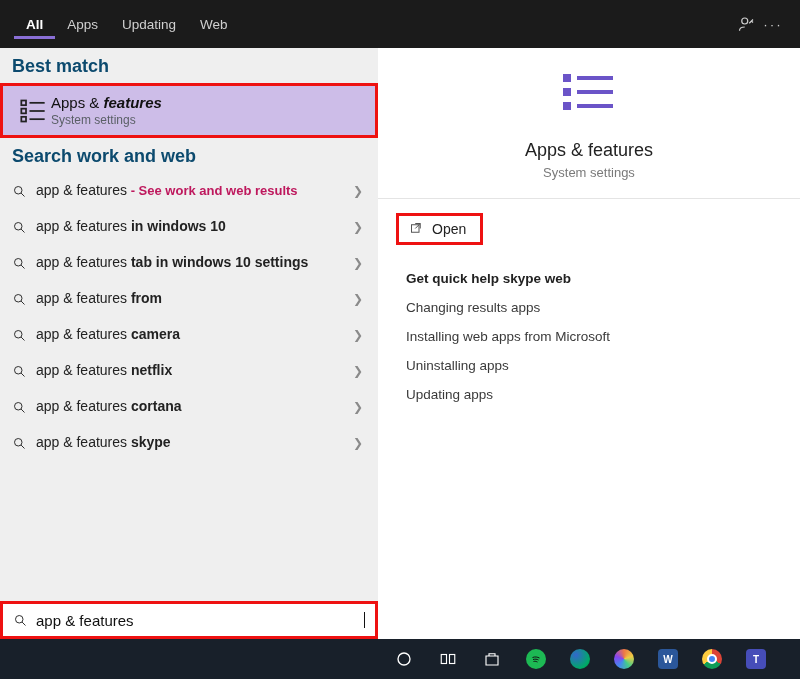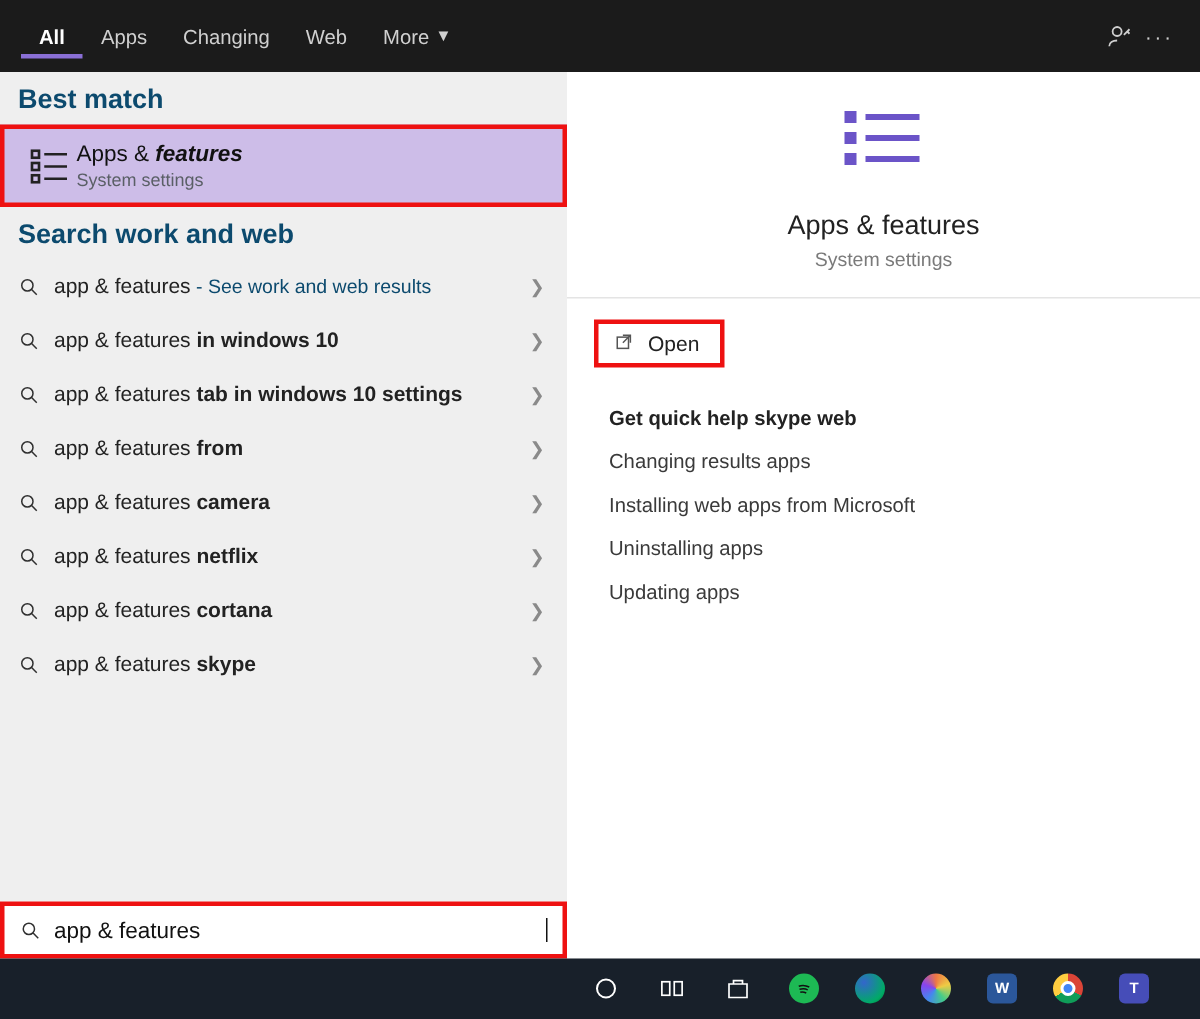--- a/index.html
+++ b/index.html
@@ -22,21 +22,21 @@
 
   .best-match { background: #cdbde8; display: flex; align-items: center; padding: 8px 12px; border: 3px solid #e11; }
   .best-match .icon-box { width: 36px; display: flex; justify-content: center; }
   .best-match .title { font-size: 15px; color: #111; font-weight: 400; }
   .best-match .title b { font-weight: 700; font-style: italic; }
   .best-match .sub { font-size: 12px; color: #5a5f66; margin-top: 2px; }
 
   .result { display: flex; align-items: center; padding: 6px 10px 6px 12px; min-height: 36px; }
   .result .mag { width: 24px; color: #303030; }
   .result .txt { flex: 1; font-size: 14px; color: #222; line-height: 1.25; }
-  .result .txt .light { color: #0c4a6e; font-size: 13px; }
+  .result .txt .light { color: #be185d; font-size: 13px; font-weight: bold; }
   .result .chev-r { width: 20px; color: #8a8a8a; font-size: 12px; text-align: center; }
   .left-spacer { flex: 1; }
 
   .searchbox-wrap { padding: 0; background: #eeeeee; }
   .searchbox { height: 38px; background: #fff; border: 3px solid #e11; display: flex; align-items: center; padding: 0 10px; }
   .searchbox input { border: none; outline: none; font-size: 15px; flex: 1; color: #111; font-family: inherit; }
   .searchbox .mag { color: #303030; margin-right: 8px; }
   .caret { display:inline-block; width:1px; height:16px; background:#111; }
 
   .hero { padding: 22px 0 18px 0; display: flex; flex-direction: column; align-items: center; border-bottom: 1px solid #e4e4e4; }
@@ -63,29 +63,25 @@
 <div class="root">
 
   <div class="tabbar">
     <div class="tab active">
         <span>All</span>
       </div>
     <div class="tab">
         <span>Apps</span>
       </div>
     <div class="tab">
-        <span>Changing</span>
+        <span>Updating</span>
       </div>
     <div class="tab">
         <span>Web</span>
       </div>
-    <div class="tab">
-      <span>More</span>
-      <span class="chev">▼</span>
-    </div>
     <div class="tabbar-spacer"></div>
     <div class="tabbar-icon">
       <svg width="18" height="18" viewBox="0 0 24 24" fill="none" stroke="currentColor" stroke-width="1.6">
           <circle cx="9" cy="8" r="4"></circle>
           <path d="M2 21c0-3 3-5 7-5M15 11l5-5M18 8l2 2"></path>
         </svg>
     </div>
     <div class="tabbar-icon" style="letter-spacing:2px;">···</div>
   </div>
 

